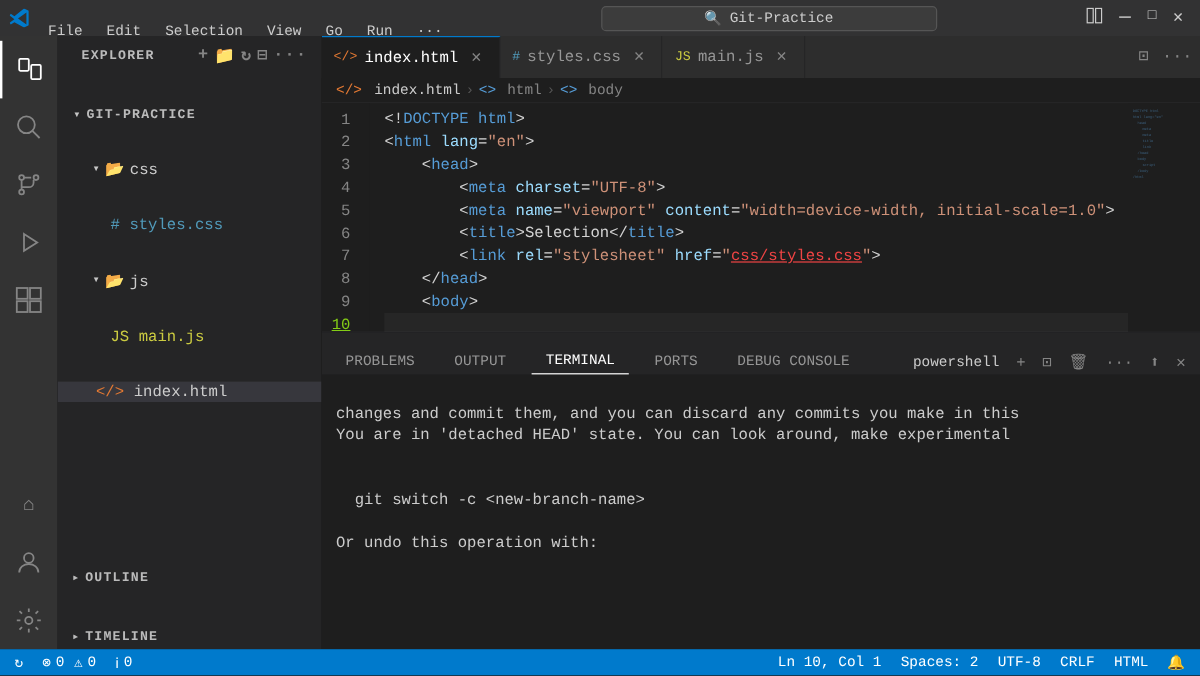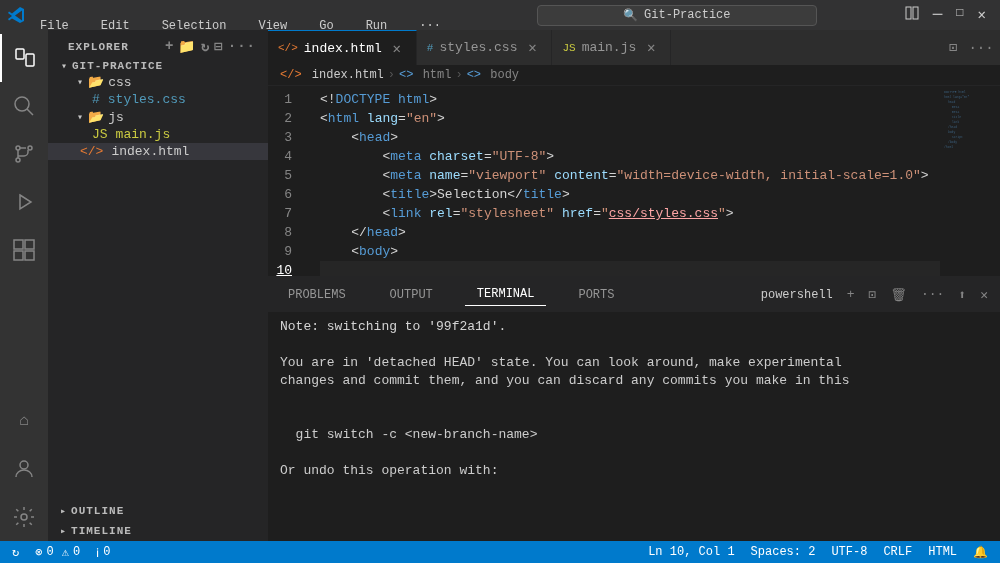--- a/index.html
+++ b/index.html
@@ -18,21 +18,21 @@
     .title-bar {
       display: flex;
       align-items: center;
       background: #323233;
       height: 30px;
       padding: 0 8px;
       flex-shrink: 0;
     }
     .title-bar-menus {
       display: flex;
-      gap: 16px;
+      gap: 4px;
       margin-top: 21px;
     }
     .title-bar-menu-item {
       padding: 2px 8px;
       font-size: 12px;
       color: #cccccc;
       cursor: pointer;
     }
     .title-bar-center {
       flex: 1;
@@ -78,20 +78,21 @@
     .activity-icon svg { width: 24px; height: 24px; }
 
     
     .sidebar {
       width: 220px;
       background: #252526;
       flex-shrink: 0;
       display: flex;
       flex-direction: column;
       overflow: hidden;
+      gap: 29px;
     }
     .sidebar-header {
       display: flex;
       align-items: center;
       justify-content: space-between;
       padding: 8px 12px 4px 20px;
       font-size: 11px;
       font-weight: 600;
       color: #bbbbbb;
       letter-spacing: 1px;
@@ -273,39 +274,39 @@
     }
     .code-line.current-line { background: rgba(255,255,255,0.04); }
 
     
     .t-tag { color: #569cd6; }
     .t-attr { color: #9cdcfe; }
     .t-val { color: #ce9178; }
     .t-text { color: #d4d4d4; }
     .t-bracket { color: #d4d4d4; }
     .t-doctype { color: #569cd6; }
-    .t-link { color: #fca5a5; text-decoration: underline; cursor: pointer; }
+    .t-link { color: #ef4444; text-decoration: underline; cursor: pointer; }
 
     
     .terminal-panel {
       height: 265px;
       background: #1e1e1e;
       border-top: 1px solid #252526;
       display: flex;
       flex-direction: column;
       flex-shrink: 0;
     }
     .terminal-tabs {
       display: flex;
-      align-items: center;
+      align-items: flex-end;
       background: #252526;
       height: 35px;
       padding: 0 8px;
       flex-shrink: 0;
-      gap: 20px;
+      gap: 9px;
     }
     .terminal-tab {
       padding: 4px 12px;
       font-size: 12px;
       color: #969696;
       cursor: pointer;
     }
     .terminal-tab.active {
       color: #ffffff;
       border-bottom: 1px solid #ffffff;
@@ -562,21 +563,21 @@
         <div class="line-numbers">
           <div class="line-number">1</div>
           <div class="line-number">2</div>
           <div class="line-number">3</div>
           <div class="line-number">4</div>
           <div class="line-number">5</div>
           <div class="line-number">6</div>
           <div class="line-number">7</div>
           <div class="line-number">8</div>
           <div class="line-number">9</div>
-          <div class="line-number" style="color:#ffffff;text-decoration:underline;">10</div>
+          <div class="line-number" style="color:#84cc16;text-decoration:underline;">10</div>
 
         </div>
         <div class="code-area">
           <div class="code-line"><span class="t-bracket">&lt;!</span><span class="t-doctype">DOCTYPE html</span><span class="t-bracket">&gt;</span></div>
           <div class="code-line"><span class="t-bracket">&lt;</span><span class="t-tag">html</span><span class="t-text"> </span><span class="t-attr">lang</span><span class="t-text">=</span><span class="t-val">"en"</span><span class="t-bracket">&gt;</span></div>
           <div class="code-line"><span class="t-text">    </span><span class="t-bracket">&lt;</span><span class="t-tag">head</span><span class="t-bracket">&gt;</span></div>
           <div class="code-line"><span class="t-text">        </span><span class="t-bracket">&lt;</span><span class="t-tag">meta</span><span class="t-text"> </span><span class="t-attr">charset</span><span class="t-text">=</span><span class="t-val">"UTF-8"</span><span class="t-bracket">&gt;</span></div>
           <div class="code-line"><span class="t-text">        </span><span class="t-bracket">&lt;</span><span class="t-tag">meta</span><span class="t-text"> </span><span class="t-attr">name</span><span class="t-text">=</span><span class="t-val">"viewport"</span><span class="t-text"> </span><span class="t-attr">content</span><span class="t-text">=</span><span class="t-val">"width=device-width, initial-scale=1.0"</span><span class="t-bracket">&gt;</span></div>
           <div class="code-line"><span class="t-text">        </span><span class="t-bracket">&lt;</span><span class="t-tag">title</span><span class="t-bracket">&gt;</span><span class="t-text">Selection</span><span class="t-bracket">&lt;/</span><span class="t-tag">title</span><span class="t-bracket">&gt;</span></div>
           <div class="code-line"><span class="t-text">        </span><span class="t-bracket">&lt;</span><span class="t-tag">link</span><span class="t-text"> </span><span class="t-attr">rel</span><span class="t-text">=</span><span class="t-val">"stylesheet"</span><span class="t-text"> </span><span class="t-attr">href</span><span class="t-text">=</span><span class="t-val">"<span class="t-link">css/styles.css</span>"</span><span class="t-bracket">&gt;</span></div>
@@ -603,36 +604,36 @@
           </div>
         </div>
       </div>
 
       <div class="terminal-panel">
         <div class="terminal-tabs">
           <span class="terminal-tab">PROBLEMS</span>
           <span class="terminal-tab">OUTPUT</span>
           <span class="terminal-tab active">TERMINAL</span>
           <span class="terminal-tab">PORTS</span>
+          <span class="terminal-tab">DEBUG CONSOLE</span>
           <div class="terminal-actions">
             <span style="color:#cccccc;font-size:12px;padding:0 4px;">powershell</span>
             <span class="terminal-action-btn" title="New Terminal">+</span>
             <span class="terminal-action-btn" title="Split Terminal">⊡</span>
             <span class="terminal-action-btn" title="Kill Terminal">🗑</span>
             <span class="terminal-action-btn" title="More">···</span>
             <span class="terminal-action-btn" title="Maximize">⬆</span>
             <span class="terminal-action-btn" title="Close">✕</span>
           </div>
         </div>
 
         <div class="terminal-content">
-          <div><span class="terminal-info">Note: switching to '99f2a1d'.</span></div>
           <div>&nbsp;</div>
+          <div>changes and commit them, and you can discard any commits you make in this</div>
           <div>You are in 'detached HEAD' state. You can look around, make experimental</div>
-          <div>changes and commit them, and you can discard any commits you make in this</div>
           <div>&nbsp;</div>
           <div>&nbsp;</div>
           <div>&nbsp;&nbsp;git switch -c &lt;new-branch-name&gt;</div>
           <div>&nbsp;</div>
           <div>Or undo this operation with:</div>
 
         </div>
       </div>
     </div>
   </div>

